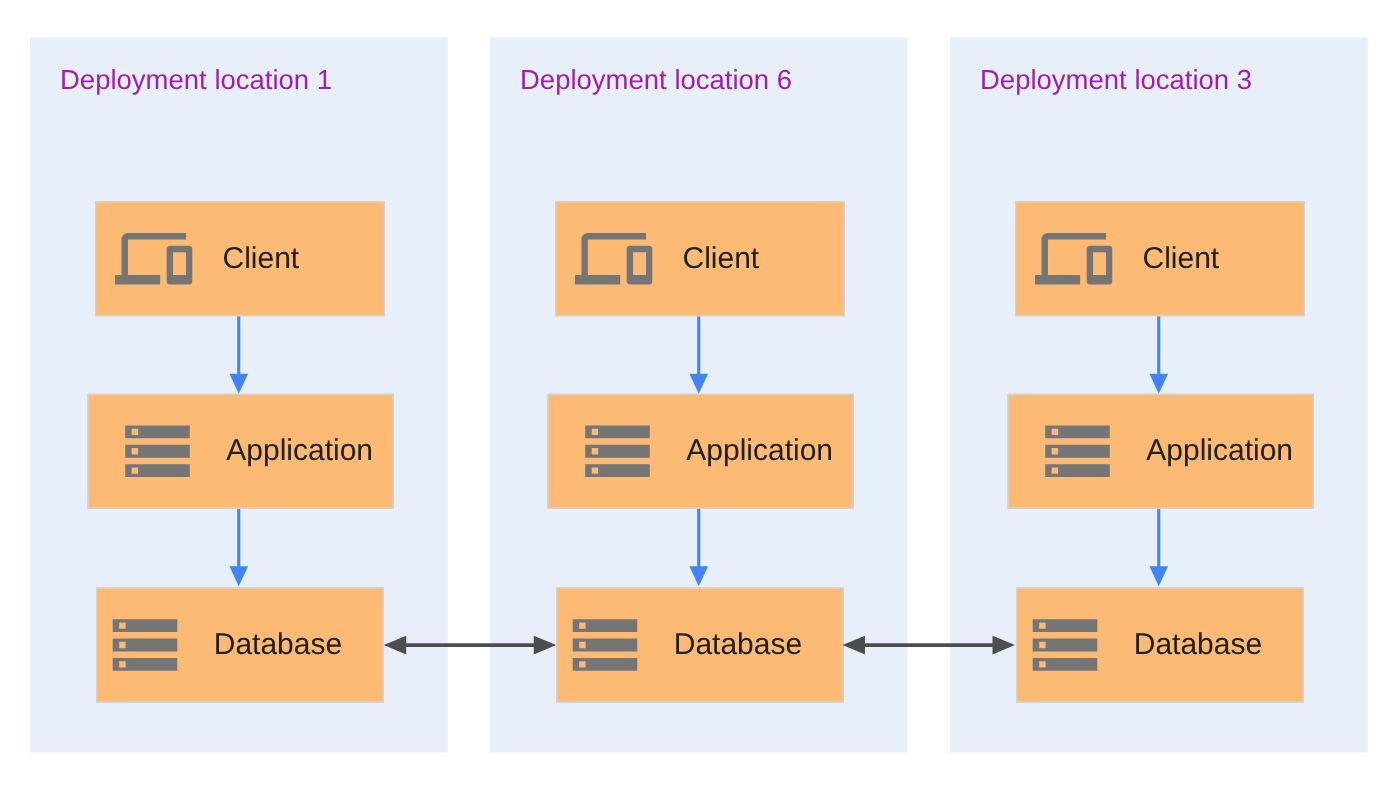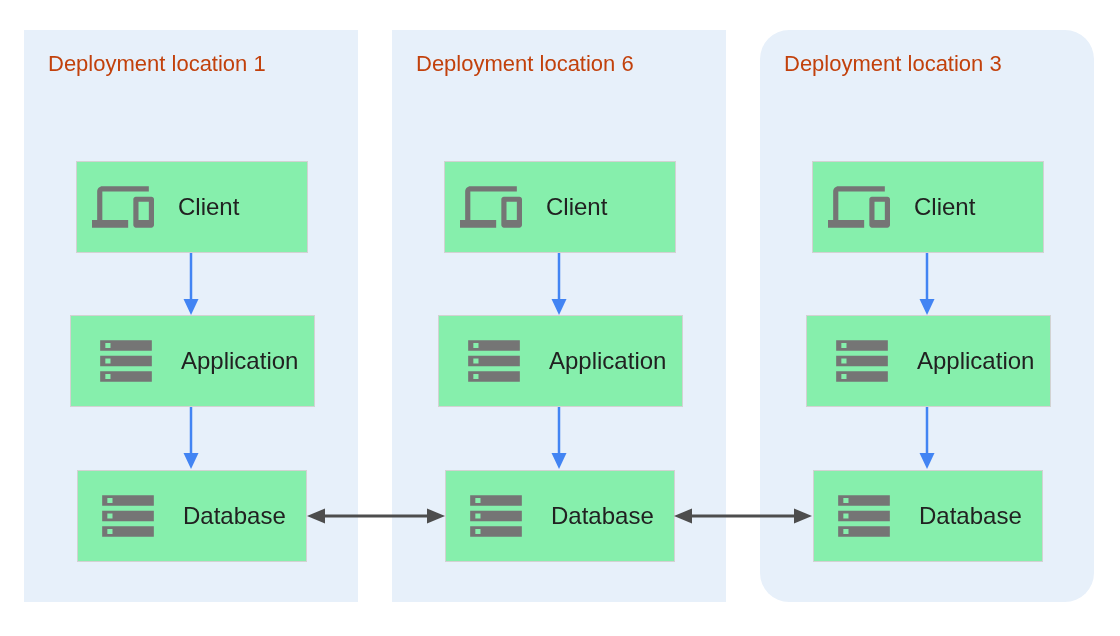--- a/index.html
+++ b/index.html
@@ -13,43 +13,43 @@
   }
   .panel {
     position: absolute;
     top: 30px;
     width: 334px;
     height: 572px;
     background: #E7F0FA;
   }
   .p1 { left: 24px; }
   .p2 { left: 392px; }
-  .p3 { left: 760px; border-radius: 29px; }
+  .p3 { left: 760px; }
   .panel-title {
     position: absolute;
     left: 24px;
     top: 20px;
     font-size: 22px;
     line-height: 1.25;
-    color: #c2410c;
+    color: #a21caf;
     white-space: nowrap;
   }
   .node {
     position: absolute;
     height: 92px;
-    background: #86efac;
+    background: #fdba74;
     border: 1px solid #D2D2D2;
     box-sizing: border-box;
     display: flex;
     align-items: center;
     gap: 24px;
   }
   .node-client { left: 52px; top: 131px; width: 232px; padding-left: 15px; }
   .node-app    { left: 46px; top: 285px; width: 245px; padding-left: 24px; }
-  .node-db     { left: 53px; top: 440px; width: 230px; padding-left: 19px; }
+  .node-db     { left: 53px; top: 440px; width: 230px; padding-left: 7px; }
   .node-label {
     font-size: 24px;
     color: #212121;
     white-space: nowrap;
   }
   .icon { display: flex; align-items: center; justify-content: center; }
   .icon svg { display: block; }
   .varrow { position: absolute; left: 157px; width: 20px; height: 62px; }
   .va1 { top: 223px; }
   .va2 { top: 377px; }

